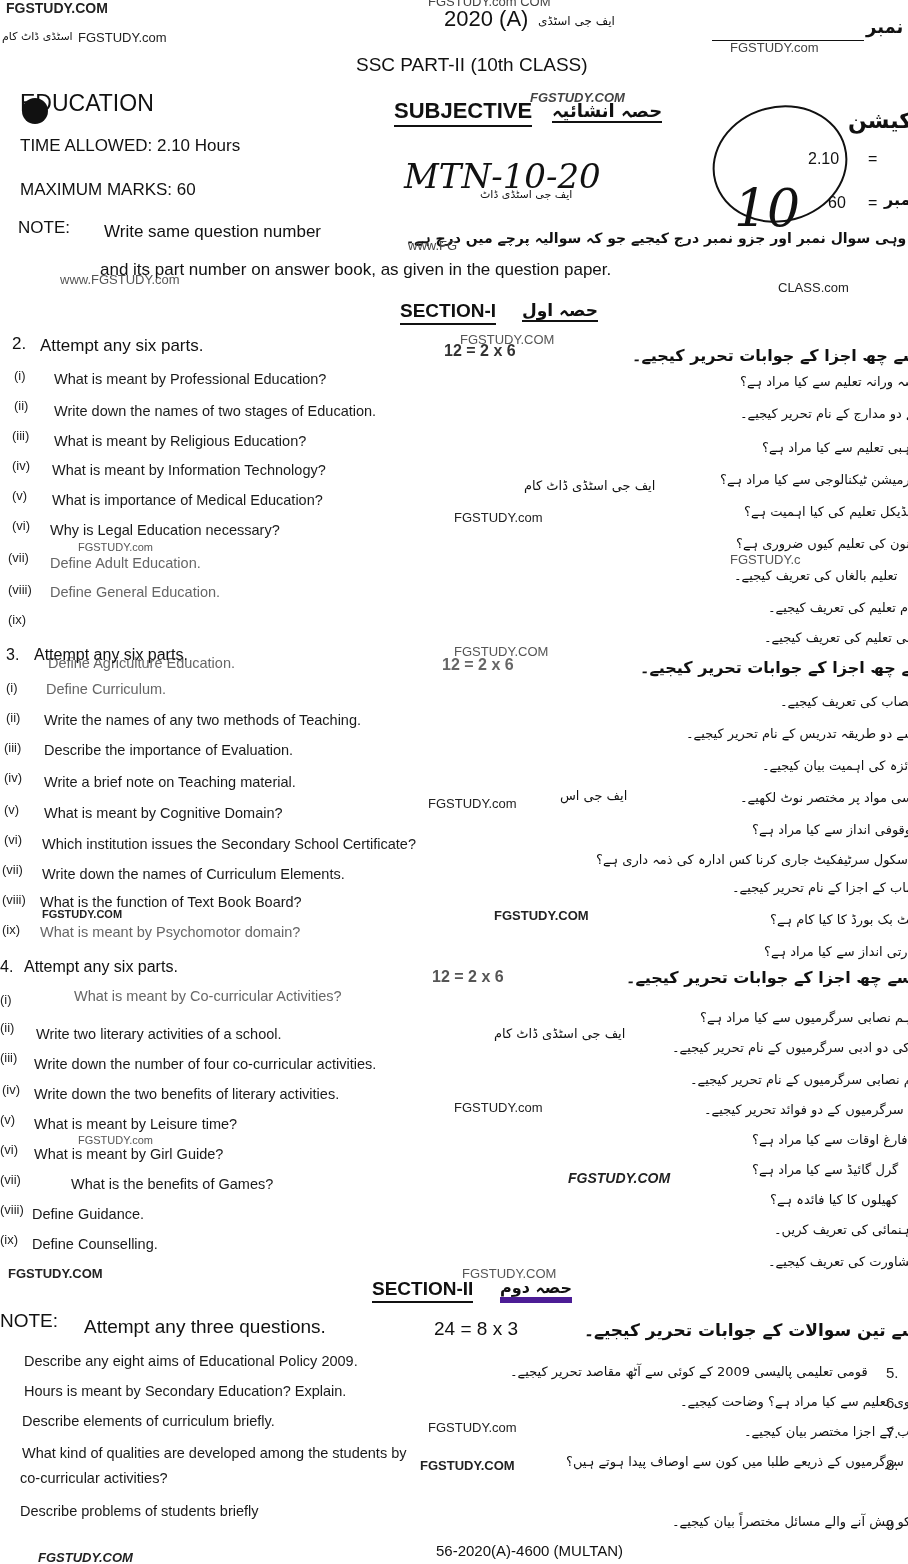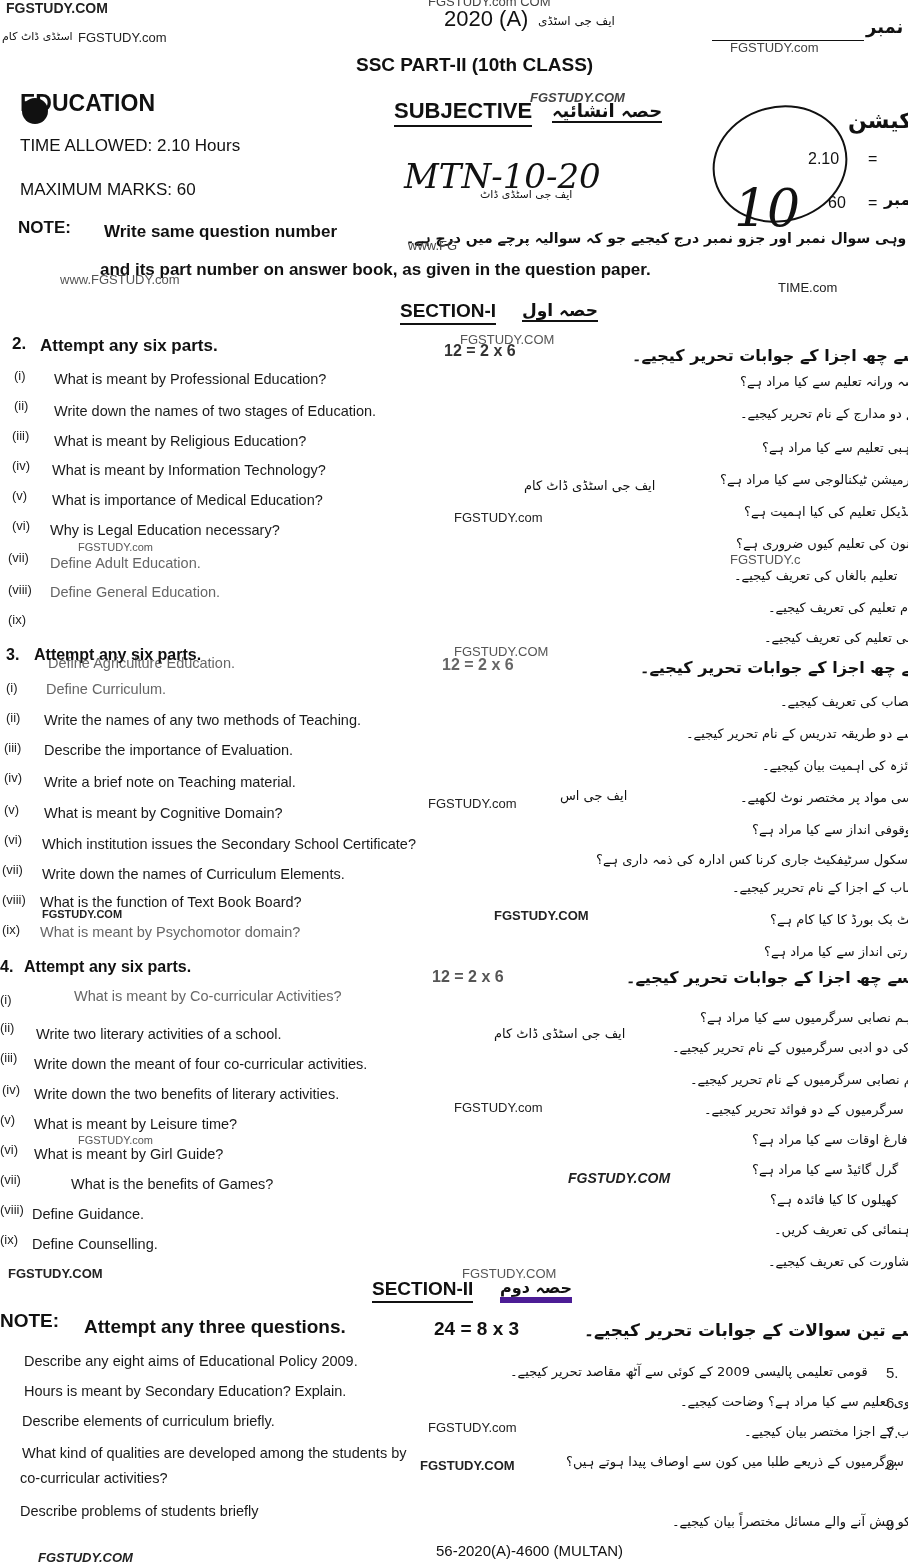--- a/index.html
+++ b/index.html
@@ -4,21 +4,21 @@
 <style>
   html, body { margin:0; padding:0; background:#fff; }
   body { width:908px; height:1564px; position:relative; overflow:hidden; color:#111;
          font-family:"Liberation Sans", sans-serif; }
   .abs { position:absolute; white-space:nowrap; }
   .wm { font-size:13px; color:#222; }
   .wm-b { font-size:13px; font-weight:bold; color:#222; }
   .wm-light { font-size:13px; color:#555; }
   .urdu { direction:rtl; font-family:"DejaVu Sans", sans-serif; font-size:13px; color:#111; }
   .urdu-b { direction:rtl; font-family:"DejaVu Sans", sans-serif; font-size:15px; font-weight:bold; color:#111; }
-  .bold { font-weight:bold; }
+  .bold { font-weight:normal; }
   .q { font-size:14.5px; color:#1a1a1a; }
   .num { font-size:13px; color:#222; }
   .grey { color:#666; }
   .sec-title { font-size:19px; font-weight:bold; border-bottom:2px solid #111; padding-bottom:1px; }
   .marks { font-size:16px; font-weight:bold; color:#333; }
   .hw { font-family:"DejaVu Serif", serif; font-style:italic; font-size:34px; color:#111; }
   .circle { position:absolute; border:2px solid #111; border-radius:50%; }
   .line { position:absolute; background:#111; height:1px; }
 </style>
 </head>
@@ -60,21 +60,21 @@
 <div class="abs" style="left:828px;top:194px;font-size:16px;text-align:center;">60</div>
 <div class="abs" style="left:868px;top:194px;font-size:16px;">=</div>
 <div class="abs urdu-b" style="left:884px;top:190px;font-size:16px;">کل نمبر</div>
 
 <div class="abs bold" style="left:18px;top:218px;font-size:17px;">NOTE:</div>
 <div class="abs bold" style="left:104px;top:222px;font-size:17px;">Write same question number</div>
 <div class="abs urdu-b" style="left:406px;top:230px;font-size:14px;">جوابی کاپی پر وہی سوال نمبر اور جزو نمبر درج کیجیے جو کہ سوالیہ پرچے میں درج ہے۔</div>
 <div class="abs wm" style="left:408px;top:238px;color:#444;">www.FG</div>
 <div class="abs bold" style="left:100px;top:260px;font-size:17px;">and its part number on answer book, as given in the question paper.</div>
 <div class="abs wm" style="left:60px;top:272px;color:#555;">www.FGSTUDY.com</div>
-<div class="abs wm" style="left:778px;top:280px;">TIME.com</div>
+<div class="abs wm" style="left:778px;top:280px;">CLASS.com</div>
 
 <div class="abs sec-title" style="left:400px;top:300px;">SECTION-I</div>
 <div class="abs urdu-b" style="left:522px;top:300px;font-size:17px;border-bottom:2px solid #111;">حصہ اول</div>
 <div class="abs wm-light" style="left:460px;top:332px;">FGSTUDY.COM</div>
 
 <div>
   <div class="abs bold" style="left:12px;top:334px;font-size:17px;">2.</div>
   <div class="abs bold" style="left:40px;top:336px;font-size:17px;">Attempt any six parts.</div>
   <div class="abs marks" style="left:444px;top:342px;">12 = 2 x 6</div>
   <div class="abs urdu-b" style="left:632px;top:346px;font-size:16px;">سوال نمبر 2۔ کوئی سے چھ اجزا کے جوابات تحریر کیجیے۔</div>
@@ -177,21 +177,21 @@
   <div class="abs num" style="left:0px;top:992px;">(i)</div>
   <div class="abs q grey" style="left:38px;top:988px;margin-left:36px;">What is meant by Co-curricular Activities?</div>
   <div class="abs urdu" style="left:700px;top:1010px;">ہم نصابی سرگرمیوں سے کیا مراد ہے؟</div>
   <div class="abs urdu" style="left:494px;top:1026px;">ایف جی اسٹڈی ڈاٹ کام</div>
 
   <div class="abs num" style="left:0px;top:1020px;">(ii)</div>
   <div class="abs q" style="left:36px;top:1026px;">Write two literary activities of a school.</div>
   <div class="abs urdu" style="left:672px;top:1040px;">مدرسہ کی دو ادبی سرگرمیوں کے نام تحریر کیجیے۔</div>
 
   <div class="abs num" style="left:0px;top:1050px;">(iii)</div>
-  <div class="abs q" style="left:34px;top:1056px;">Write down the meant of four co-curricular activities.</div>
+  <div class="abs q" style="left:34px;top:1056px;">Write down the number of four co-curricular activities.</div>
   <div class="abs urdu" style="left:690px;top:1072px;">چار ہم نصابی سرگرمیوں کے نام تحریر کیجیے۔</div>
 
   <div class="abs num" style="left:2px;top:1082px;">(iv)</div>
   <div class="abs q" style="left:34px;top:1086px;">Write down the two benefits of literary activities.</div>
   <div class="abs urdu" style="left:704px;top:1102px;">ادبی سرگرمیوں کے دو فوائد تحریر کیجیے۔</div>
   <div class="abs wm" style="left:454px;top:1100px;">FGSTUDY.com</div>
 
   <div class="abs num" style="left:0px;top:1112px;">(v)</div>
   <div class="abs q" style="left:34px;top:1116px;">What is meant by Leisure time?</div>
   <div class="abs urdu" style="left:752px;top:1132px;">فارغ اوقات سے کیا مراد ہے؟</div>

